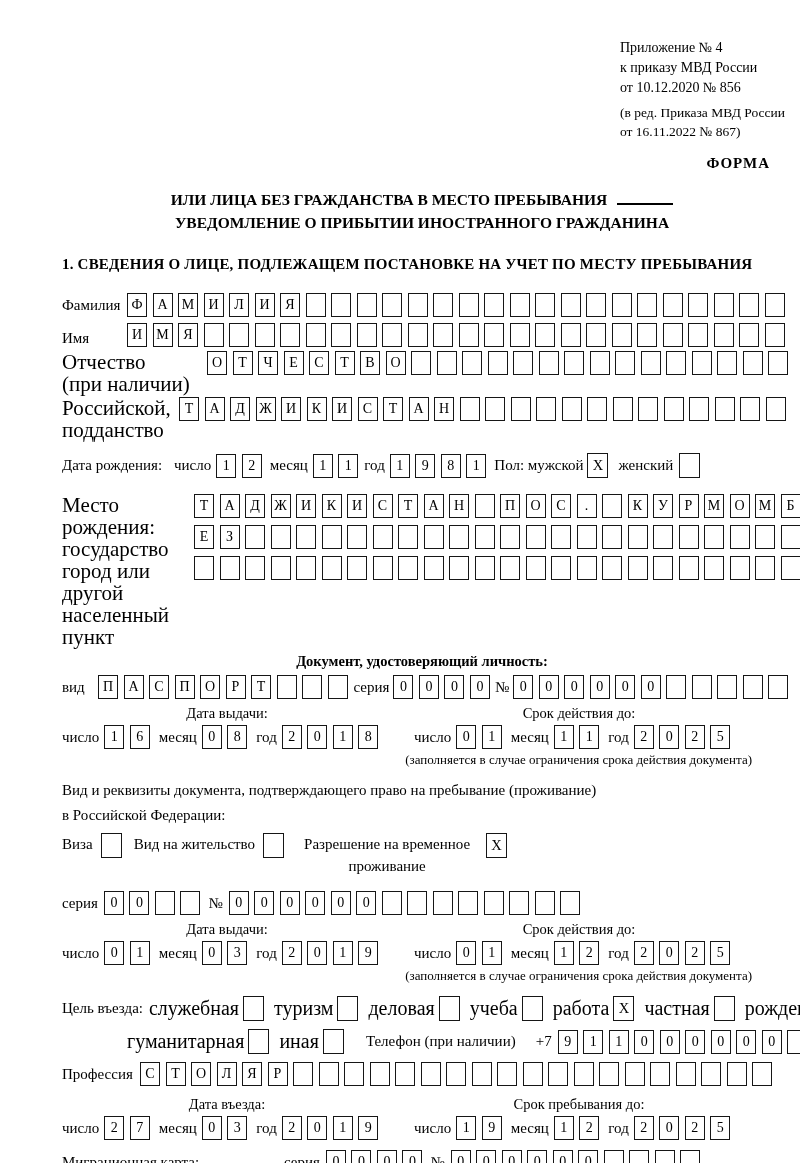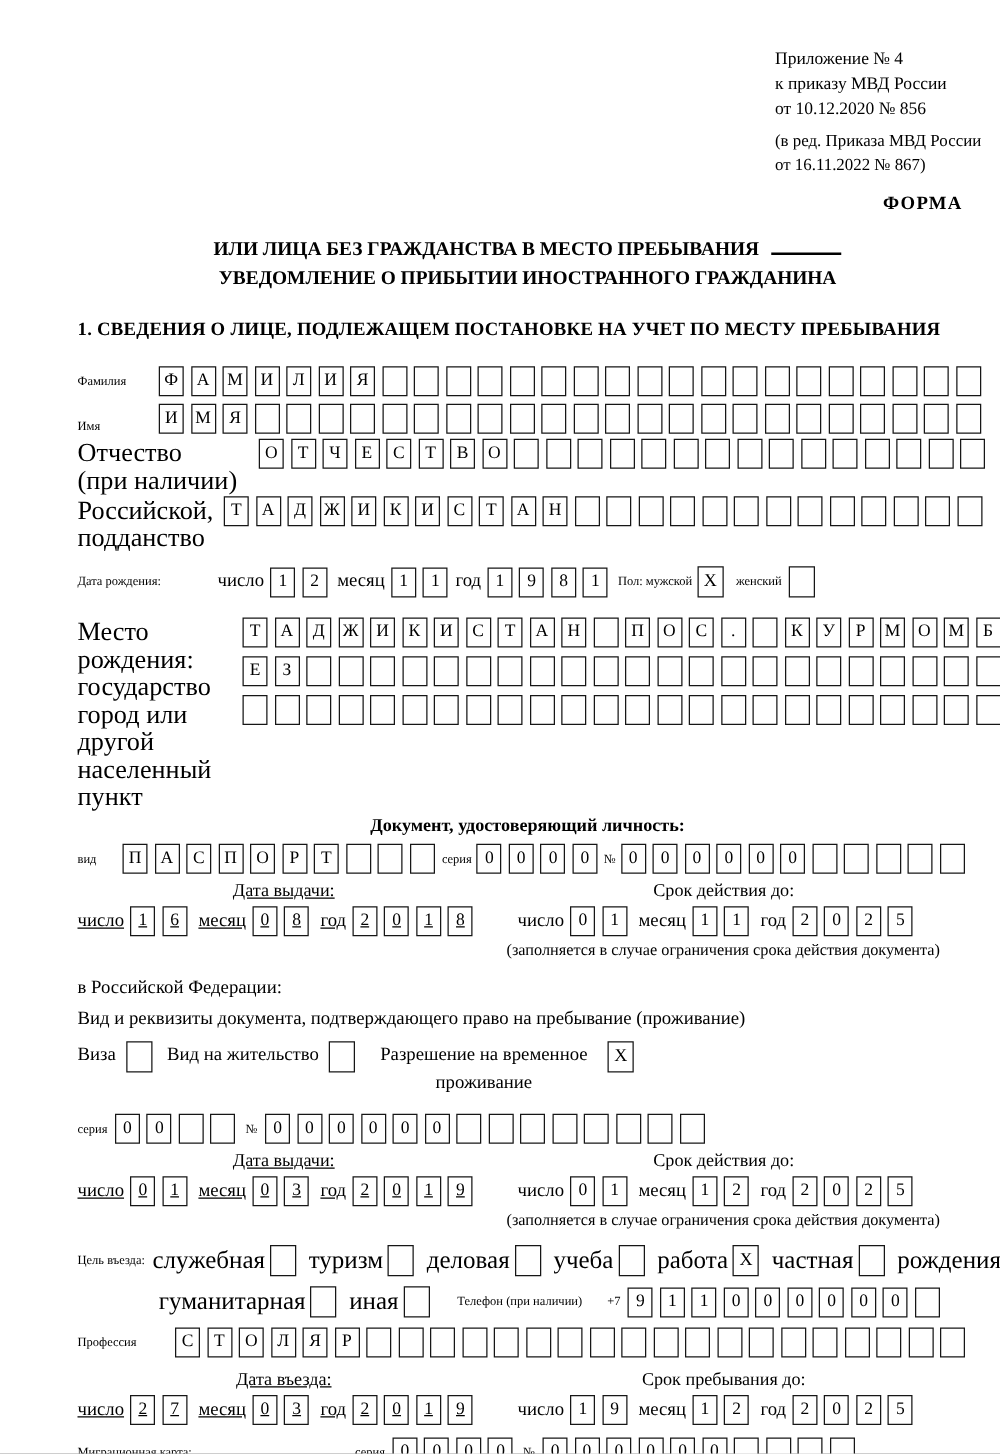--- a/index.html
+++ b/index.html
@@ -9,21 +9,21 @@
     position:relative;box-sizing:border-box;
     padding:38px 0 0 62px;overflow:hidden;
   }
   .appendix{margin-left:558px;font-size:14px;line-height:20px;}
   .edition{margin-left:558px;font-size:13.5px;line-height:19px;margin-top:5px;}
   .forma{width:708px;text-align:right;font-weight:bold;font-size:15px;letter-spacing:1px;margin-top:14px;}
   .title{width:720px;text-align:center;font-weight:bold;font-size:15.5px;line-height:23px;margin-top:16px;}
   .blank{display:inline-block;width:56px;border-bottom:2px solid #000;height:13px;margin-left:10px;}
   .sec-heading{font-weight:bold;font-size:15px;margin-top:22px;letter-spacing:0.2px;}
   .frow{display:flex;align-items:center;}
-  .flabel{font-size:10px;flex:0 0 auto;}
+  .flabel{font-size:15px;flex:0 0 auto;}
   .cells{display:flex;gap:5.5px;flex:0 0 auto;}
   .cell{
     width:20px;height:24px;border:1.6px solid #161616;box-sizing:border-box;
     display:flex;align-items:center;justify-content:center;
     font-size:14px;flex:0 0 auto;background:#fff;
   }
   .cbox{
     width:21px;height:25px;border:1.6px solid #161616;box-sizing:border-box;
     display:inline-flex;align-items:center;justify-content:center;
     font-size:14.5px;flex:0 0 auto;background:#fff;
@@ -40,21 +40,21 @@
   .row-patronymic .lblcol{width:145px;}
   .row-citizenship{margin-top:2px;align-items:flex-start;}
   .row-citizenship .lblcol{width:117px;}
   .row-birthdate{margin-top:12px;}
   .row-birthplace{margin-top:16px;align-items:flex-start;}
   .row-birthplace .lblcol{width:132px;}
   .doc-heading{width:720px;text-align:center;font-weight:bold;font-size:14.5px;margin-top:5px;}
   .row-kind{margin-top:5px;}
   .dates{display:flex;margin-top:6px;}
   .dcol{flex:0 0 auto;}
-  .dcol.left{width:352px;text-decoration:underline;}
+  .dcol.left{width:352px;}
   .dhead{font-size:14.5px;text-align:center;width:330px;}
   .dfields{display:flex;align-items:center;margin-top:3px;}
   .dlab{font-size:15px;margin-right:5px;flex:0 0 auto;}
   .dfields .cells{margin-right:9px;}
   .dnote{width:690px;text-align:right;font-size:13px;margin-top:3px;}
   .intro{font-size:15px;line-height:25px;margin-top:10px;}
   .opts{display:flex;align-items:flex-start;margin-top:5px;}
   .opt{display:flex;align-items:flex-start;flex:0 0 auto;}
   .optlabel{font-size:15px;line-height:22px;}
   .optlabel.center{text-align:center;}
@@ -418,22 +418,22 @@
             <span class="cell">0</span>
             <span class="cell">2</span>
             <span class="cell">5</span>
           </span>
       </div>
     </div>
   </div>
   <div class="dnote">(заполняется в случае ограничения срока действия документа)</div>
 
   <div class="intro">
+    <div>Вид и реквизиты документа, подтверждающего право на пребывание (проживание)</div>
     <div>в Российской Федерации:</div>
-    <div>Вид и реквизиты документа, подтверждающего право на пребывание (проживание)</div>
   </div>
 
   <div class="opts">
     <div class="opt">
       <span class="optlabel">Виза</span>
       <span class="cbox"></span>
     </div>
     <div class="opt ml12">
       <span class="optlabel">Вид на жительство</span>
       <span class="cbox"></span>

